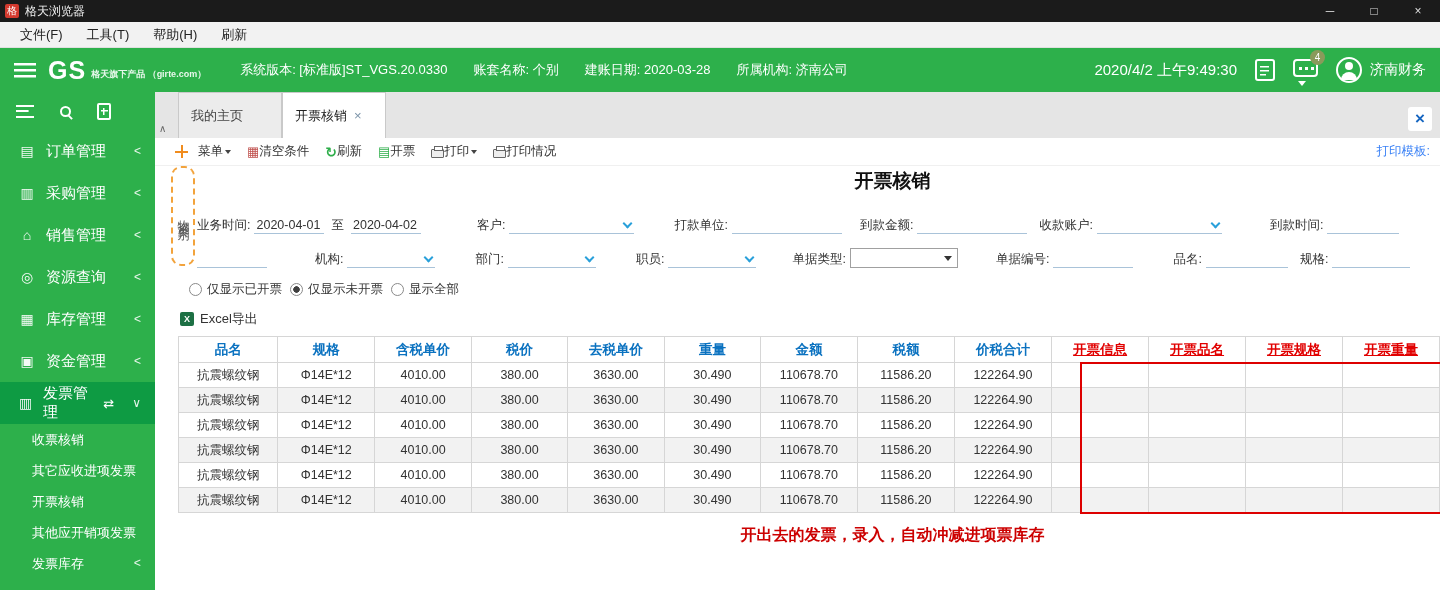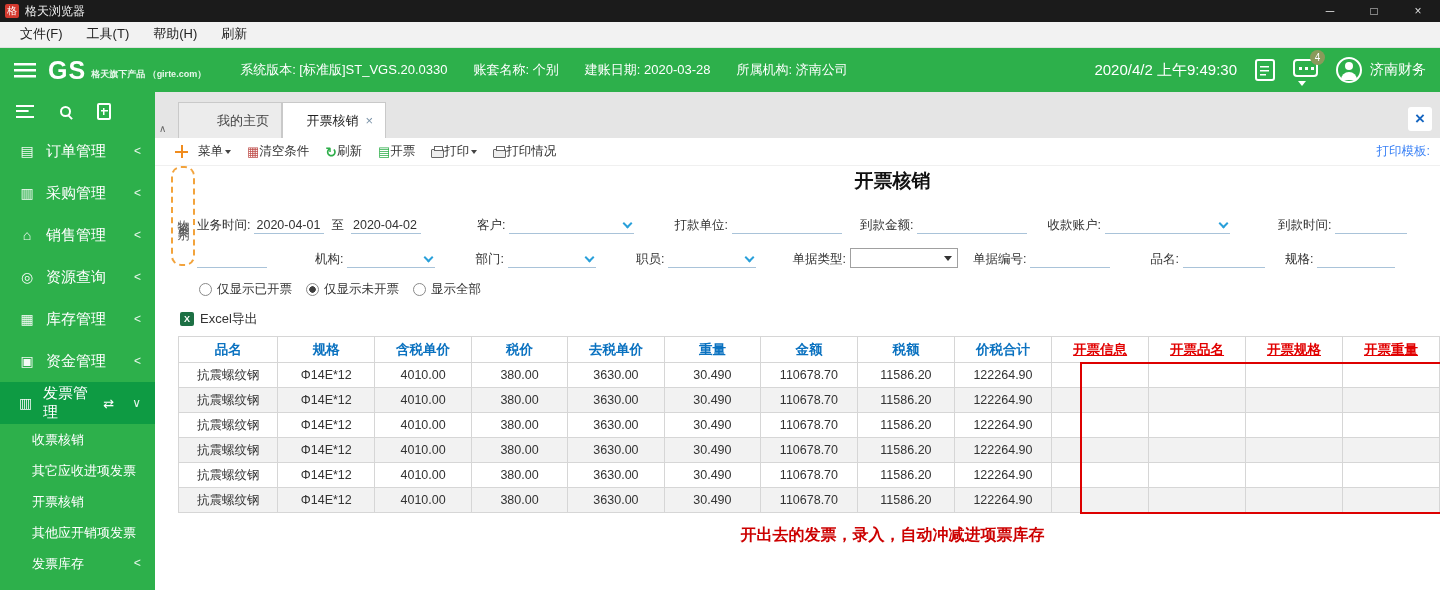--- a/index.html
+++ b/index.html
@@ -7,21 +7,21 @@
   body{font-family:"Liberation Sans","DejaVu Sans",sans-serif;background:#fff;color:#333;}
   .app{width:1440px;height:590px;display:flex;flex-direction:column;overflow:hidden;position:relative;}
 
   
   .titlebar{height:22px;background:#1b1b1b;color:#eee;display:flex;align-items:center;font-size:12px;flex:0 0 22px;}
   .app-icon{width:14px;height:14px;background:#d43a2f;color:#fff;font-size:10px;display:inline-flex;align-items:center;justify-content:center;border-radius:2px;margin:0 6px 0 5px;}
   .win-controls{margin-left:auto;display:flex;height:100%;}
   .win-btn{width:44px;height:100%;display:flex;align-items:center;justify-content:center;font-size:12px;color:#ddd;}
 
   
-  .menubar{height:26px;background:#f2f2f2;border-bottom:1px solid #e0e0e0;display:flex;align-items:flex-end;font-size:13px;color:#222;flex:0 0 26px;padding-left:8px;}
+  .menubar{height:26px;background:#f2f2f2;border-bottom:1px solid #e0e0e0;display:flex;align-items:center;font-size:13px;color:#222;flex:0 0 26px;padding-left:8px;}
   .menu-item{padding:0 12px;line-height:26px;}
 
   
   .green-header{height:44px;background:#2db04b;display:flex;align-items:center;color:#fff;flex:0 0 44px;}
   .hamburger{width:22px;height:15px;display:inline-block;margin:0 12px 0 14px;background:
     linear-gradient(#fff,#fff) 0 0/100% 2.5px no-repeat,
     linear-gradient(#fff,#fff) 0 6px/100% 2.5px no-repeat,
     linear-gradient(#fff,#fff) 0 12px/100% 2.5px no-repeat;}
   .logo{font-size:25px;font-weight:bold;letter-spacing:1px;}
   .tagline{font-size:9px;color:#e8f8ec;margin-left:5px;margin-top:8px;font-weight:bold;}
@@ -64,21 +64,21 @@
   .nav-arrow{margin-left:auto;margin-right:14px;font-size:12px;color:rgba(255,255,255,.9);}
   .nav-extra{margin-left:auto;font-size:13px;}
   .nav-extra + .nav-arrow{margin-left:8px;}
   .sub-item{height:31px;display:flex;align-items:center;padding-left:32px;font-size:13px;cursor:pointer;font-family:Liberation Mono, monospace;}
   .sub-item .nav-arrow{margin-left:auto;margin-right:14px;}
 
   
   .content{flex:1;display:flex;flex-direction:column;overflow:hidden;background:#fff;}
   .tab-area{height:46px;flex:0 0 46px;background:#e5e5e5;display:flex;align-items:flex-end;padding-left:23px;position:relative;}
   .scroll-up{position:absolute;left:4px;bottom:4px;font-size:10px;color:#666;}
-  .tab{height:36px;min-width:104px;background:#ececec;border:1px solid #c9c9c9;border-bottom:none;display:flex;align-items:center;justify-content:flex-end;gap:7px;font-size:13px;color:#444;padding:4px 12px;cursor:pointer;}
+  .tab{height:46px;min-width:104px;background:#ececec;border:1px solid #c9c9c9;border-bottom:none;display:flex;align-items:center;justify-content:flex-start;gap:7px;font-size:13px;color:#444;padding:4px 12px;cursor:pointer;}
   .tab.active{background:#fff;color:#222;}
   .tab-close{color:#7b93a8;font-size:13px;}
   .close-all{position:absolute;right:8px;bottom:7px;width:24px;height:24px;background:#fff;border-radius:3px;color:#1565c0;font-size:17px;font-weight:bold;display:flex;align-items:center;justify-content:center;cursor:pointer;}
 
   .toolbar{height:28px;flex:0 0 28px;background:#fff;display:flex;align-items:center;padding-left:20px;font-size:12.5px;color:#333;border-bottom:1px solid #f0f0f0;}
   .move-icon{width:13px;height:13px;display:inline-block;margin-right:10px;background:
     linear-gradient(#f08c1e,#f08c1e) center/100% 2px no-repeat,
     linear-gradient(#f08c1e,#f08c1e) center/2px 100% no-repeat;}
   .tb-btn{display:inline-flex;align-items:center;margin-right:16px;cursor:pointer;white-space:nowrap;}
   .caret{width:0;height:0;border-left:3.5px solid transparent;border-right:3.5px solid transparent;border-top:4.5px solid #444;display:inline-block;margin-left:2px;}
@@ -95,23 +95,23 @@
 
   .f-row{display:flex;align-items:flex-end;padding-left:42px;font-size:12.5px;color:#333;white-space:nowrap;height:22px;}
   .f-row label{margin-right:4px;}
   .mid{margin:0 7px;}
   .u-input{border:none;border-bottom:1px solid #a9c3d9;background:transparent;height:18px;font-size:12.5px;font-family:inherit;color:#333;padding:0 2px;outline:none;}
   .dd{display:inline-block;border-bottom:1px solid #a9c3d9;height:18px;position:relative;}
   .chev{position:absolute;right:3px;top:4px;width:7px;height:7px;border-right:2px solid #29a0da;border-bottom:2px solid #29a0da;transform:rotate(45deg);}
   .select-box{display:inline-flex;align-items:center;justify-content:flex-end;width:108px;height:20px;border:1px solid #a0a0a0;background:#fff;}
   .tri{width:0;height:0;border-left:4px solid transparent;border-right:4px solid transparent;border-top:5px solid #333;margin-right:5px;}
   .w70{width:70px}.w72{width:72px}.w78{width:78px}.w80{width:80px}.w82{width:82px}.w88{width:88px}.w110{width:110px}.w125{width:125px}
-  .ml18{margin-left:18px}.ml20{margin-left:20px}.ml24{margin-left:15px}.ml36{margin-left:36px}.ml40{margin-left:40px}.ml48{margin-left:48px}.ml56{margin-left:56px}
-
-  .radio-row{display:flex;align-items:center;gap:14px;padding-left:44px;margin-top:12px;height:18px;font-size:12.5px;}
+  .ml18{margin-left:18px}.ml20{margin-left:12px}.ml24{margin-left:38px}.ml36{margin-left:36px}.ml40{margin-left:40px}.ml48{margin-left:48px}.ml56{margin-left:56px}
+
+  .radio-row{display:flex;align-items:center;gap:8px;padding-left:34px;margin-top:12px;height:18px;font-size:12.5px;}
   .radio{display:inline-flex;align-items:center;gap:5px;cursor:pointer;}
   .rdot{width:13px;height:13px;border:1px solid #8a8a8a;border-radius:50%;background:#fff;display:inline-block;}
   .rdot.on{background:radial-gradient(circle at center,#3f3f3f 38%,#fff 46%);}
 
   .excel{display:inline-flex;align-items:center;gap:6px;margin:12px 0 0 25px;font-size:13px;color:#333;cursor:pointer;height:18px;}
   .excel-ico{width:14px;height:14px;background:#1d7044;color:#fff;font-size:9px;font-weight:bold;display:inline-flex;align-items:center;justify-content:center;border-radius:2px;}
 
   .table-wrap{position:relative;margin:8px 0 0 23px;}
   table{border-collapse:collapse;table-layout:fixed;}
   th,td{border:1px solid #d6d6d6;text-align:center;overflow:hidden;white-space:nowrap;}

